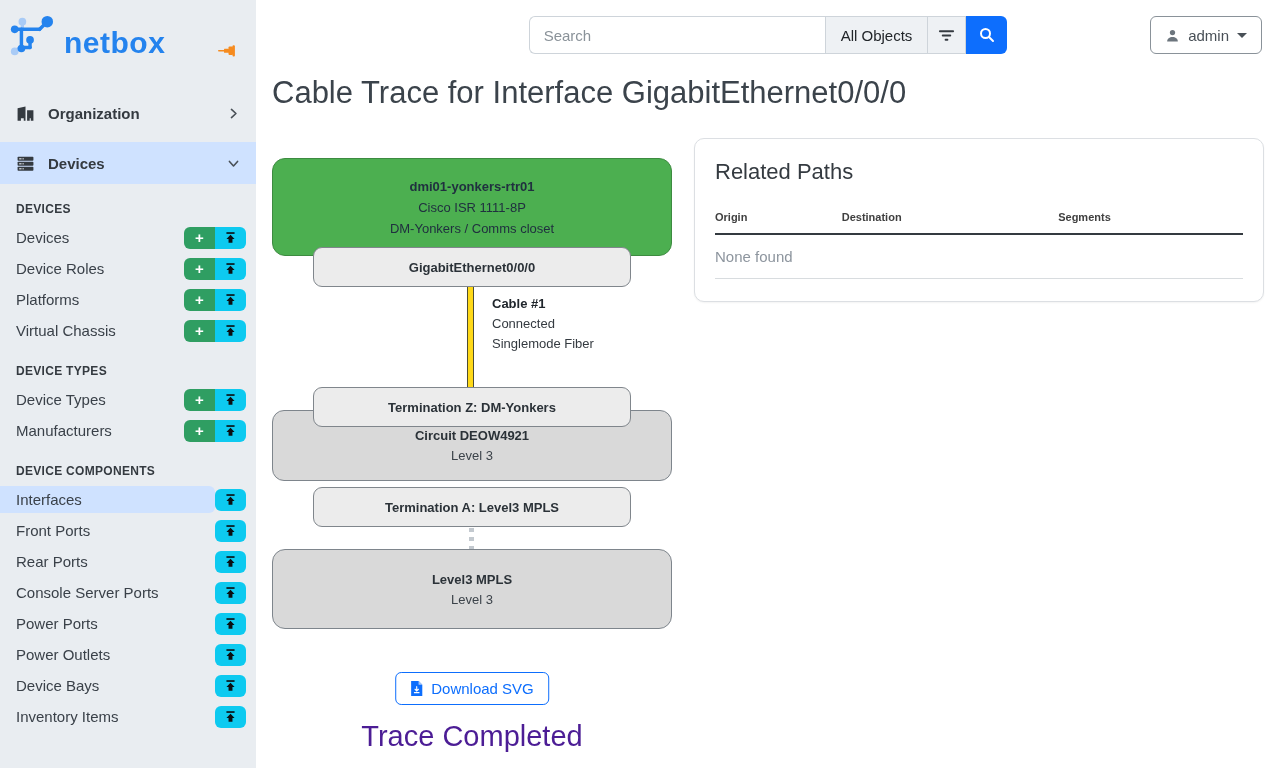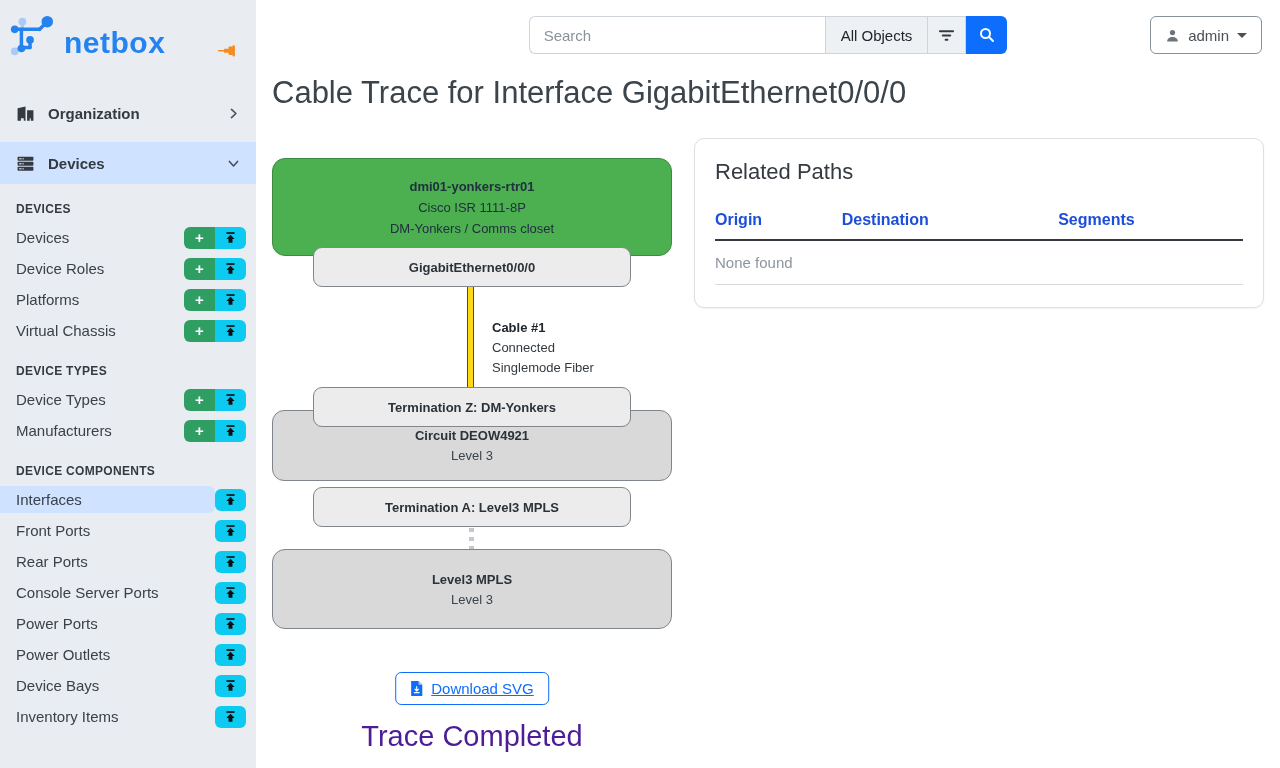--- a/index.html
+++ b/index.html
@@ -87,21 +87,21 @@
   .port-box {
     left:41px; width:318px; height:40px;
     background:#ececec; border:1px solid #80868c; border-radius:9px;
     font-weight:bold; color:#2b3238; z-index:2;
   }
   .iface-box { top:89px; }
   .cable-line {
     position:absolute; left:195px; top:129px; width:7px; height:101px;
     background:#ffd918; border-left:1px solid #4d4d33; border-right:1px solid #4d4d33; z-index:0;
   }
-  .cable-label { position:absolute; left:220px; top:160px; line-height:20px; text-align:left; color:#343a40; z-index:3; }
+  .cable-label { position:absolute; left:220px; top:136px; line-height:20px; text-align:left; color:#343a40; z-index:3; }
   .cable-label .bold-line { font-weight:bold; color:#20262c; }
   .termz-box { top:229px; }
   .circuit-box {
     left:0; top:252px; width:400px; height:71px;
     background:#d9d9d9; border:1px solid #7e858c; border-radius:12px;
     color:#3c434a; gap:5px; z-index:1;
   }
   .circuit-box .bold-line, .provider-box .bold-line { font-weight:bold; color:#2b3238; }
   .terma-box { top:329px; }
   .dotted-line {
@@ -110,35 +110,35 @@
   }
   .provider-box {
     left:0; top:391px; width:400px; height:80px;
     background:#d9d9d9; border:1px solid #7e858c; border-radius:13px;
     color:#3c434a; gap:5px; z-index:1;
   }
   .download-btn {
     position:absolute; top:514px; left:50%; transform:translateX(-50%);
     display:inline-flex; align-items:center; gap:8px;
     background:#fff; border:1px solid #0d6efd; border-radius:6px;
-    color:#0d6efd; font-size:15px; padding:7px 14px; cursor:pointer; font-family:inherit;text-decoration:underline;
+    color:#0d6efd; font-size:15px; padding:7px 14px; cursor:pointer; font-family:inherit;
   }
   .trace-status {
     position:absolute; top:562px; left:0; width:100%;
     text-align:center; font-size:29px; color:#4c1d95;
   }
   
   .related-card {
     flex:1; background:#fff; border:1px solid #dcdfe3; border-radius:10px;
     padding:20px 20px 22px 20px; box-shadow:0 1px 2px rgba(0,0,0,.05);
   }
   .card-title { font-size:22px; font-weight:500; color:#343a40; margin-bottom:20px; }
   .paths-table { width:100%; border-collapse:collapse; }
   .paths-table th {
-    text-align:left; font-size:16px; color:#1d4ed8; padding:6px 0 10px 0;
+    text-align:left; font-size:11px; color:#404040; padding:6px 0 10px 0;
     border-bottom:2px solid #343a40;
   }
   .paths-table th:nth-child(1){ width:24%; }
   .paths-table th:nth-child(2){ width:41%; }
   .paths-table td {
     padding:13px 0; font-size:15px; color:#8d959e;
     border-bottom:1px solid #d8dcdf;
   }
   .icon { display:inline-flex; flex-shrink:0; }
 </style>

